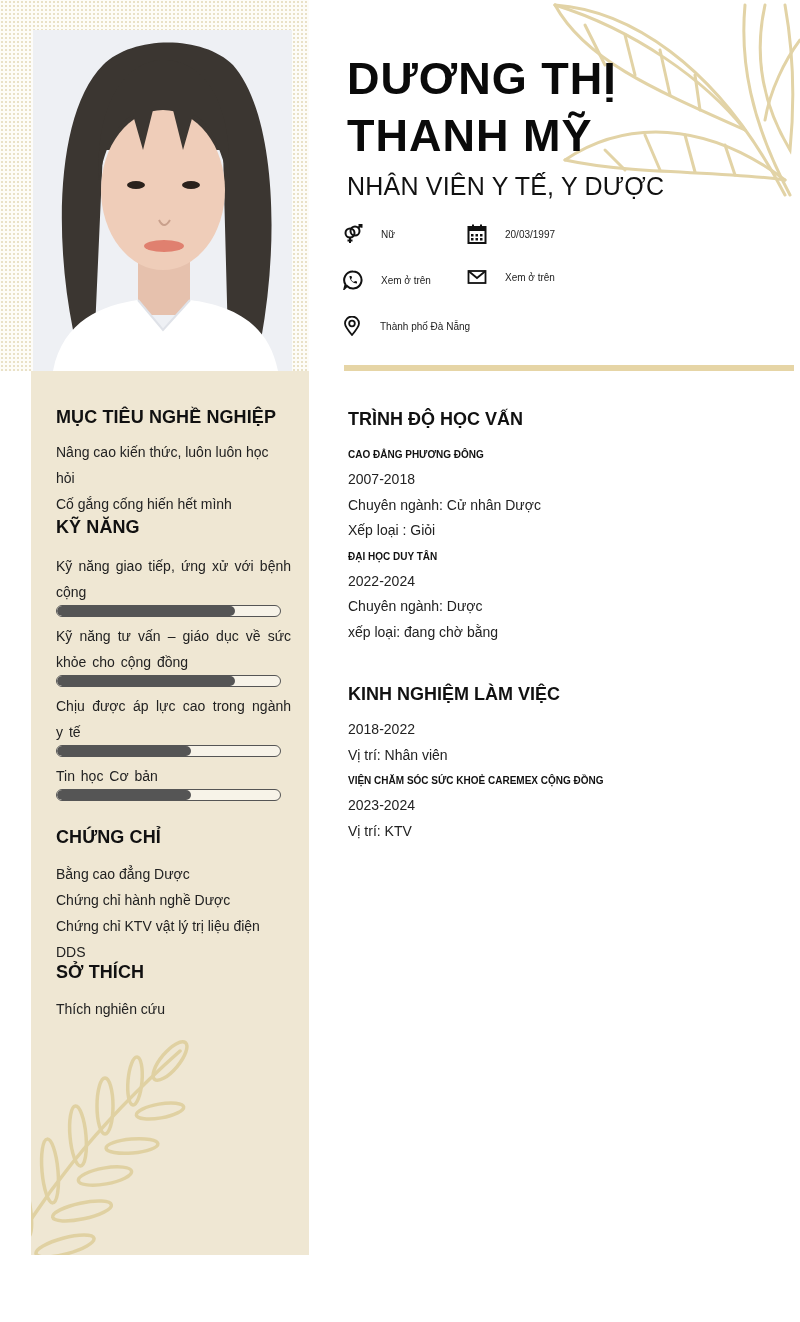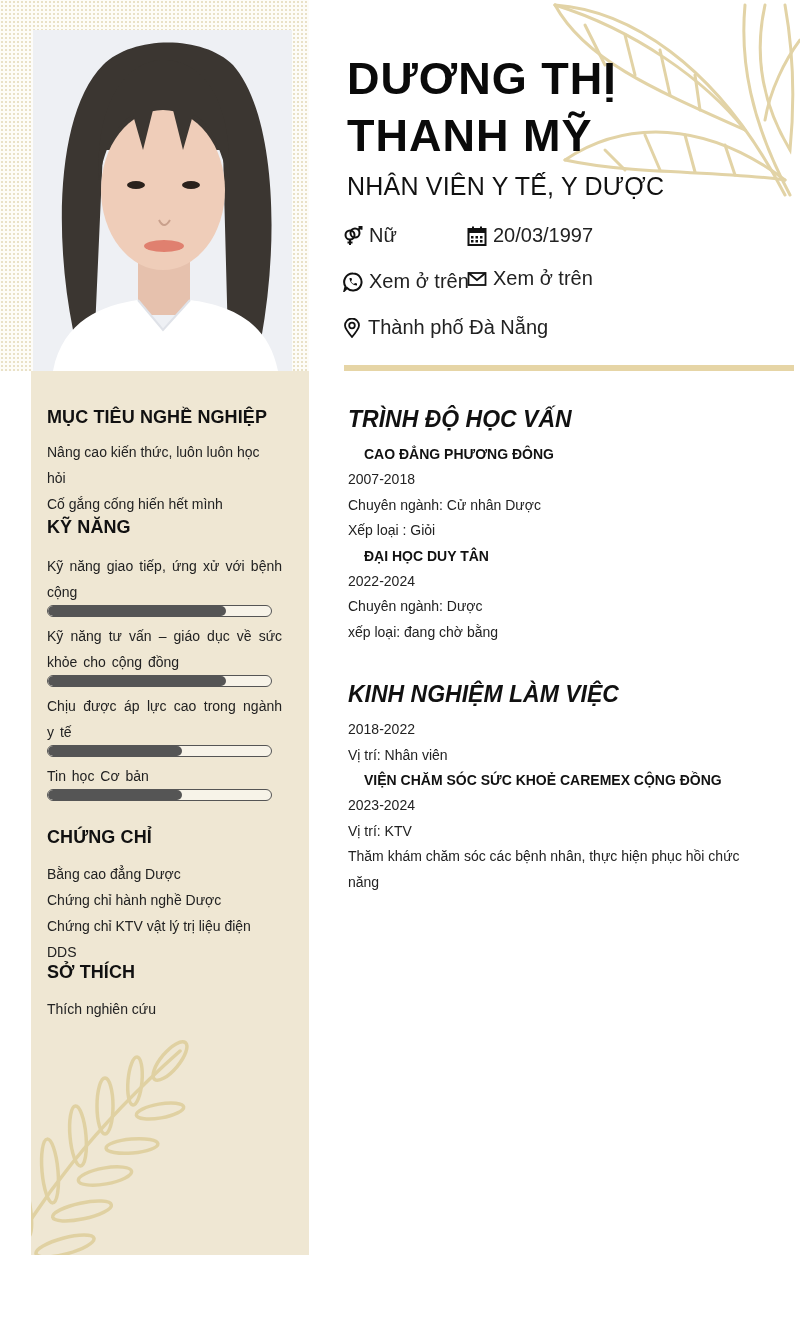--- a/index.html
+++ b/index.html
@@ -17,48 +17,48 @@
     background: #eef0f4; overflow: hidden;
   }
   .photo svg { width: 100%; height: 100%; display: block; }
 
   .sidebar {
     position: absolute; left: 31px; top: 371px; width: 278px; height: 884px;
     background: #efe7d3; overflow: hidden;
   }
   .sprig { position: absolute; left: -31px; top: 660px; width: 200px; height: 230px; }
 
-  .side-section { position: absolute; left: 16px; width: 235px; }
+  .side-section { position: absolute; left: 25px; width: 235px; }
   .side-title { font-size: 18px; font-weight: bold; color: #111; letter-spacing: 0.1px; height: 28px; line-height: 28px; }
   .side-line { font-size: 14px; line-height: 26px; color: #222; }
   .skill-label { font-size: 14px; line-height: 26px; color: #222; text-align: justify; word-spacing: 2px; }
   .bar {
     width: 225px; height: 12px; border: 1.5px solid #555; border-radius: 6px;
     background: #f7f3e8; margin: 0 0 6px 0; position: relative; overflow: hidden;
   }
   .bar-fill { position: absolute; left: 0; top: 0; bottom: 0; background: #555; border-radius: 6px; }
 
   .leaves-top { position: absolute; left: 545px; top: 0; width: 255px; height: 200px; }
 
   .name {
     position: absolute; left: 347px; top: 50px; width: 320px;
     font-size: 45px; font-weight: bold; line-height: 57px; color: #0a0a0a; letter-spacing: 1px;
   }
   .title {
     position: absolute; left: 347px; top: 170px; font-size: 25px; line-height: 32px; color: #111; letter-spacing: 0.2px;
   }
 
-  .info { position: absolute; font-size: 20px; color: #222; display: flex; align-items: center; gap: 6px; }
+  .info { position: absolute; font-size: 10px; color: #222; display: flex; align-items: center; gap: 18px; }
   .info svg { width: 20px; height: 20px; flex: none; }
 
   .divider { position: absolute; left: 344px; top: 365px; width: 450px; height: 6px; background: #e6d5a6; }
 
   .main-section { position: absolute; left: 348px; width: 430px; }
-  .main-title { font-size: 23px; font-weight: bold; color: #111; height: 30px; line-height: 30px; margin-bottom: 8px; font-style: italic; }
-  .entry-head { font-size: 14px; font-weight: bold; color: #111; line-height: 25px; margin-left: 16px; }
+  .main-title { font-size: 18px; font-weight: bold; color: #111; height: 30px; line-height: 30px; margin-bottom: 8px; }
+  .entry-head { font-size: 10px; font-weight: bold; color: #111; line-height: 25px; }
   .entry-line { font-size: 14px; line-height: 25.5px; color: #222; }
 
   .watermark {
     position: absolute; right: 28px; top: 1356px; font-family: "Liberation Mono", "DejaVu Sans Mono", monospace;
     font-size: 14px; color: #c9c4b8;
   }
 </style>
 </head>
 <body>
 
@@ -243,17 +243,16 @@
 <div class="main-section" style="top: 679px;">
   <div class="main-title">KINH NGHIỆM LÀM VIỆC</div>
   <div class="entry">
     <div class="entry-line">2018-2022</div>
     <div class="entry-line">Vị trí: Nhân viên</div>
   </div>
   <div class="entry">
     <div class="entry-head">VIỆN CHĂM SÓC SỨC KHOẺ CAREMEX CỘNG ĐỒNG</div>
     <div class="entry-line">2023-2024</div>
     <div class="entry-line">Vị trí: KTV</div>
-    <div class="entry-line" style="width: 400px;">Thăm khám chăm sóc các bệnh nhân, thực hiện phục hồi chức năng</div>
   </div>
 </div>
 
 <div class="watermark">© Timviec365.vn</div>
 
 </body></html>

